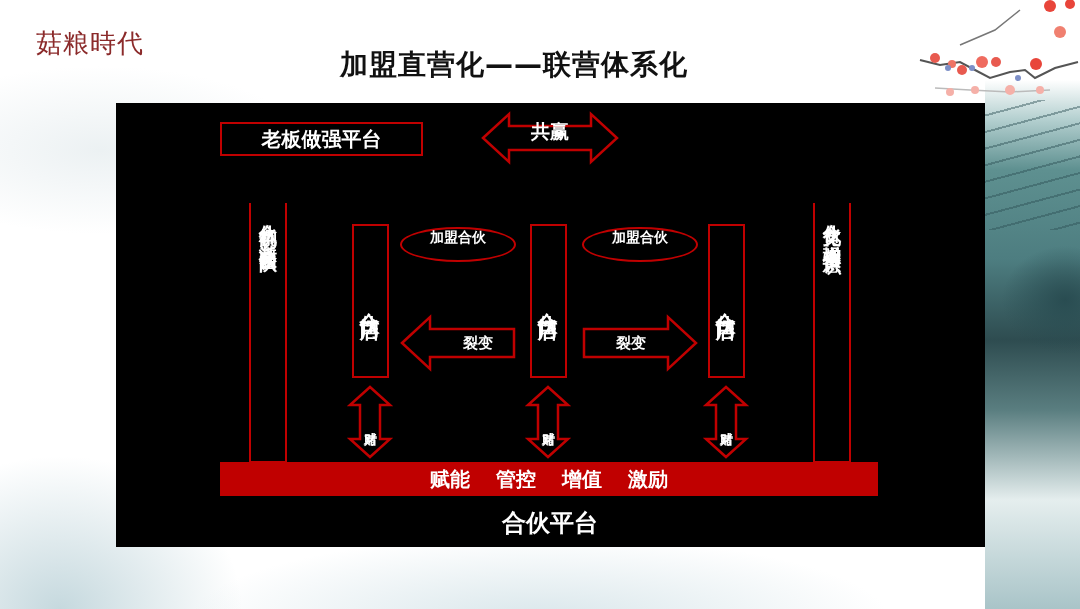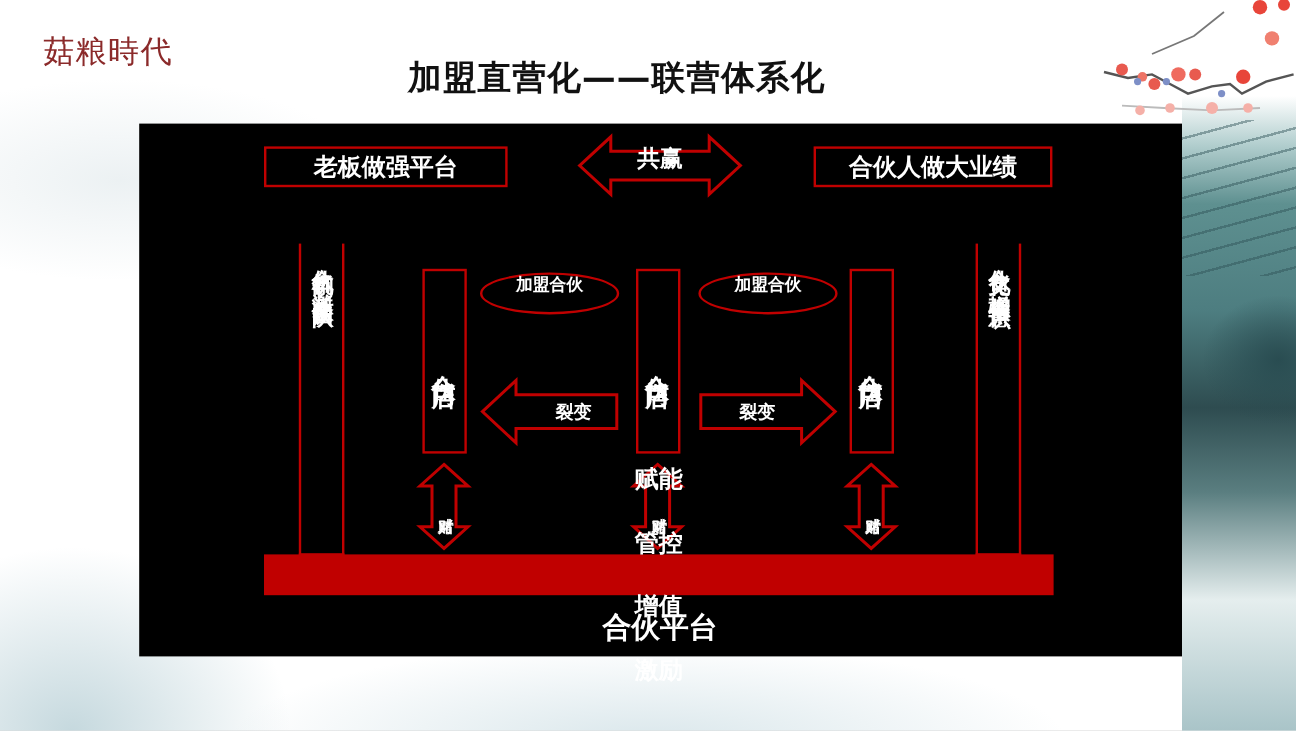--- a/index.html
+++ b/index.html
@@ -102,23 +102,20 @@
 
   <div class="outline-box" style="left:104px;top:19px;width:203px;height:34px;font-size:20px;">
     <span>老板做强平台</span>
   </div>
 
   <svg style="left:365px;top:9px;" width="138" height="52" viewBox="0 0 138 52">
     <polygon points="2,26 28,2 28,14 110,14 110,2 136,26 110,50 110,38 28,38 28,50" fill="none" stroke="#c00000" stroke-width="2.5"></polygon>
   </svg>
   <div class="arrow-label" style="left:393px;top:21px;width:82px;height:16px;font-size:19px;">共赢</div>
 
-  <div class="outline-box" style="left:562px;top:19px;width:199px;height:34px;font-size:20px;">
-    <span>合伙人做大业绩</span>
-  </div>
 
 
   <div class="outline-box" style="left:133px;top:100px;width:38px;height:260px;font-size:18px;align-items:flex-start;padding-top:6px;border-top:none;">
     <div style="display:flex;flex-direction:column;align-items:center;">
       <span class="vtext">合伙机制</span>
       <span style="height:14px;"></span>
       <span class="vtext">激活合伙团队</span>
     </div>
   </div>
 
@@ -165,21 +162,21 @@
   <svg style="left:410px;top:282px;" width="44" height="74" viewBox="0 0 44 74">
     <polygon points="22,2 42,20 32,20 32,54 42,54 22,72 2,54 12,54 12,20 2,20" fill="none" stroke="#c00000" stroke-width="2.5"></polygon>
   </svg>
   <div class="arrow-label vtext" style="left:422px;top:298px;width:20px;height:42px;font-size:13px;letter-spacing:0;">对赌</div>
 
   <svg style="left:588px;top:282px;" width="44" height="74" viewBox="0 0 44 74">
     <polygon points="22,2 42,20 32,20 32,54 42,54 22,72 2,54 12,54 12,20 2,20" fill="none" stroke="#c00000" stroke-width="2.5"></polygon>
   </svg>
   <div class="arrow-label vtext" style="left:600px;top:298px;width:20px;height:42px;font-size:13px;letter-spacing:0;">对赌</div>
 
-  <div class="red-bar" style="left:104px;top:359px;width:658px;height:34px;font-size:20px;gap:26px;flex-direction:column;">
+  <div class="red-bar" style="left:104px;top:359px;width:658px;height:34px;font-size:20px;gap:26px;">
     <span>赋能</span>
     <span>管控</span>
     <span>增值</span>
     <span>激励</span>
   </div>
 
   <div class="arrow-label" style="left:334px;top:400px;width:200px;height:40px;font-size:24px;">合伙平台</div>
 </div>
 
 </body></html>

